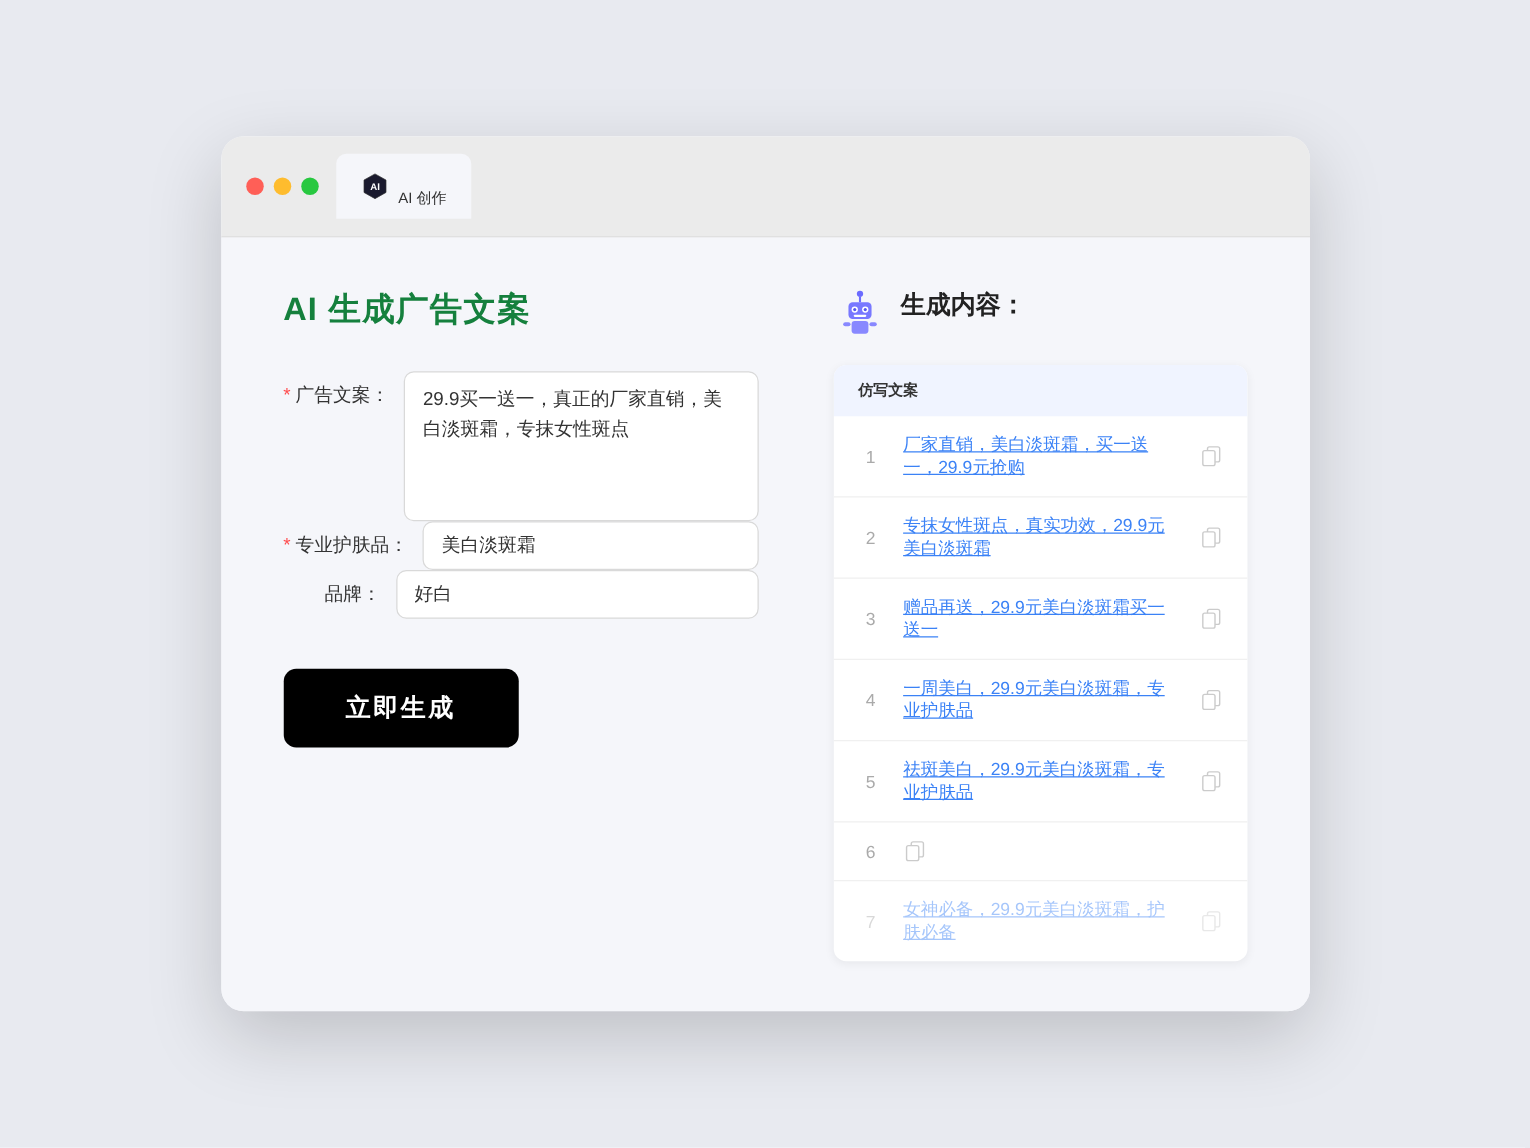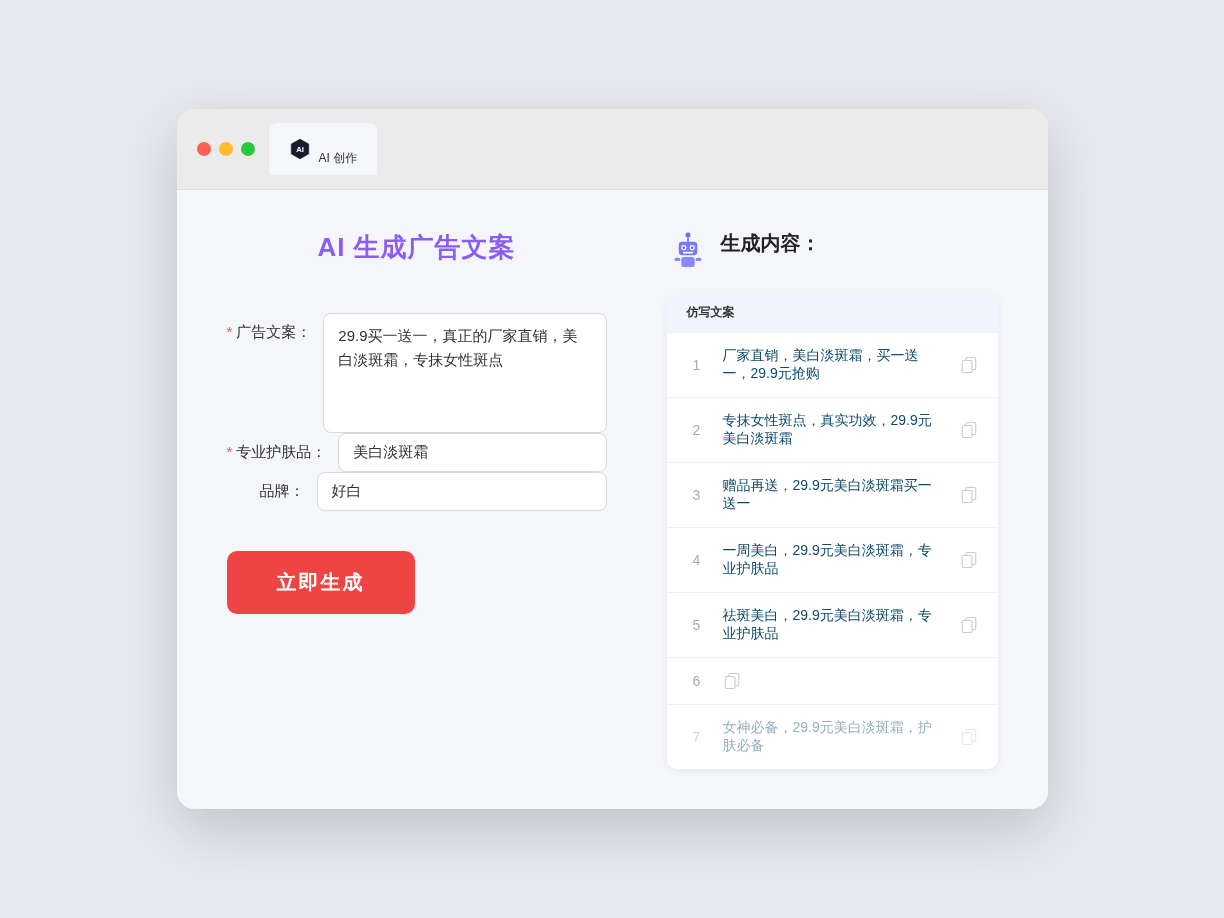--- a/index.html
+++ b/index.html
@@ -72,24 +72,23 @@
     }
 
     
     .left-panel {
       flex: 0 0 380px;
     }
 
     .page-title {
       font-size: 26px;
       font-weight: 700;
-      color: #8b5cf6;
-      margin-bottom: 48px;
+      color: #15803d;
+      margin-bottom: 32px;
       letter-spacing: 1px;
-      text-align: center;
     }
 
     .form-group {
       display: flex;
       align-items: flex-start;
     }
 
     .form-label {
       font-size: 15px;
       color: #333;
@@ -118,21 +117,21 @@
       resize: none;
     }
 
     textarea.form-input {
       height: 120px;
       line-height: 1.6;
     }
 
     .generate-btn {
       margin-top: 40px;
-      background: #ef4444;
+      background: #000000;
       color: white;
       border: none;
       border-radius: 10px;
       padding: 18px 50px;
       font-size: 20px;
       font-weight: 600;
       cursor: pointer;
       letter-spacing: 2px;
       font-family: inherit;
     }
@@ -193,21 +192,22 @@
     .row-num {
       font-size: 14px;
       color: #aaa;
       min-width: 20px;
       text-align: center;
     }
 
     .row-text {
       flex: 1;
       font-size: 14px;
-      color: #0c4a6e;
+      color: #3b82f6;
+      text-decoration: underline;
     }
 
     .copy-icon {
       width: 18px;
       height: 18px;
       cursor: pointer;
       opacity: 0.5;
       flex-shrink: 0;
     }
   </style>

